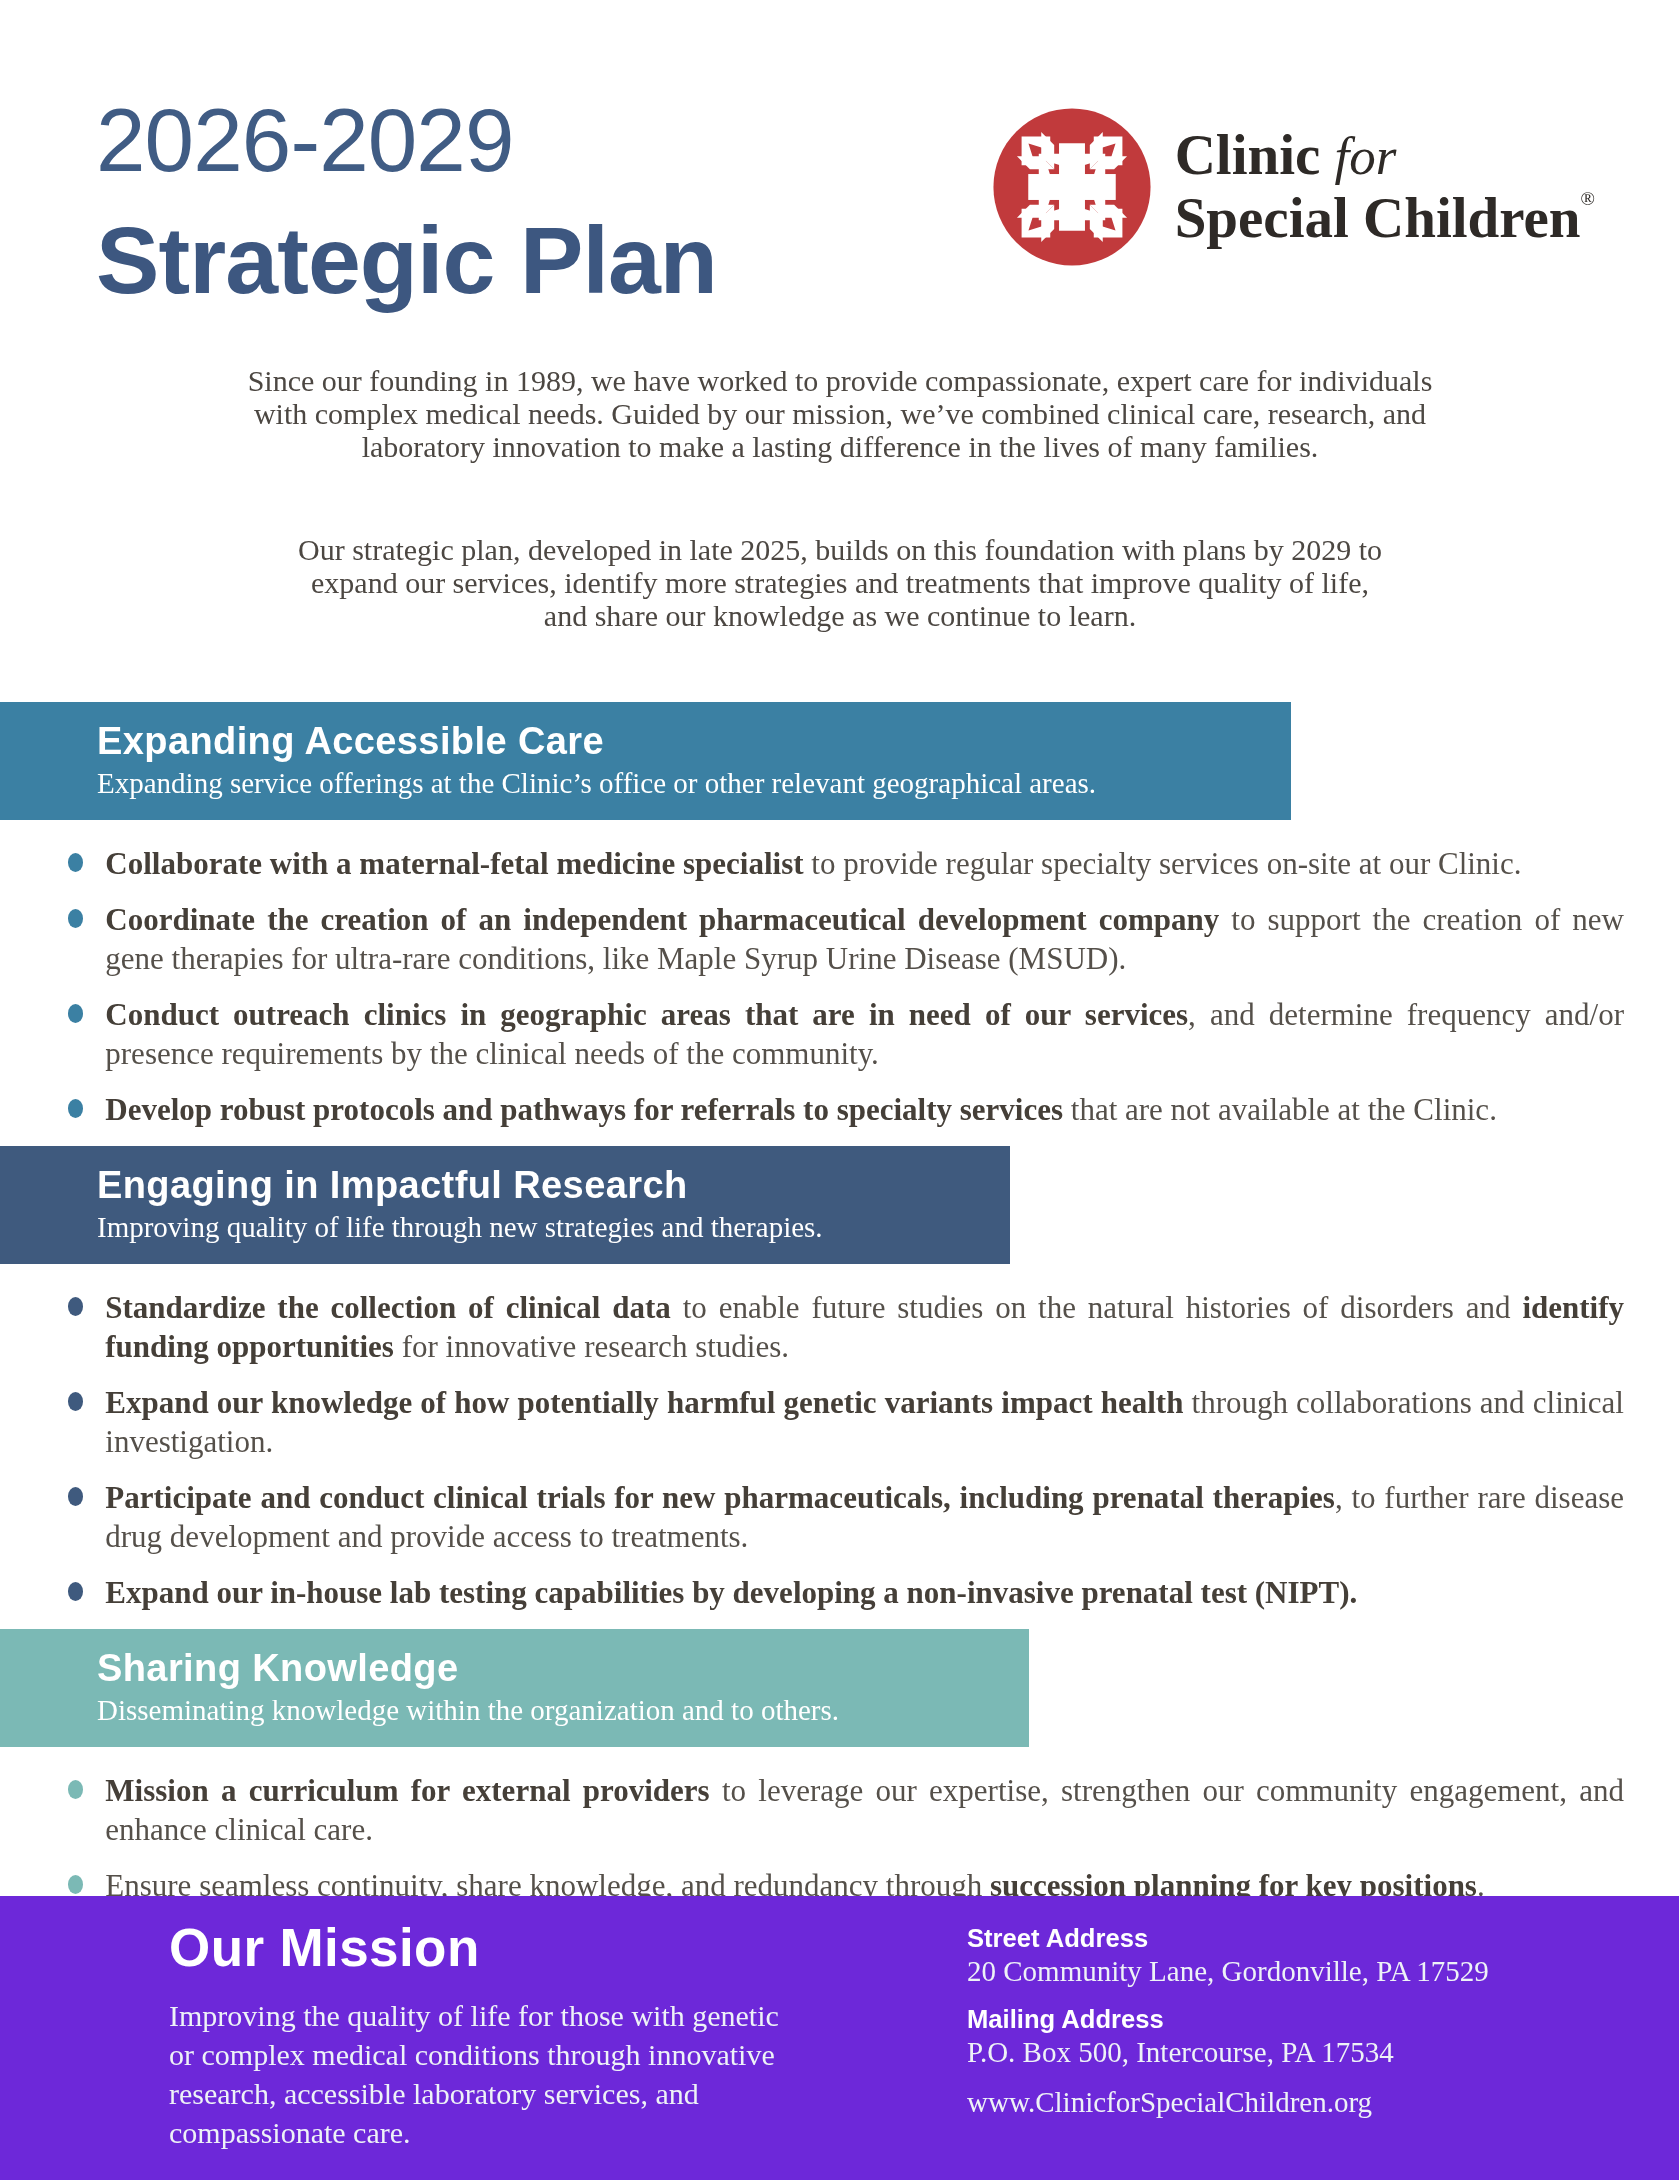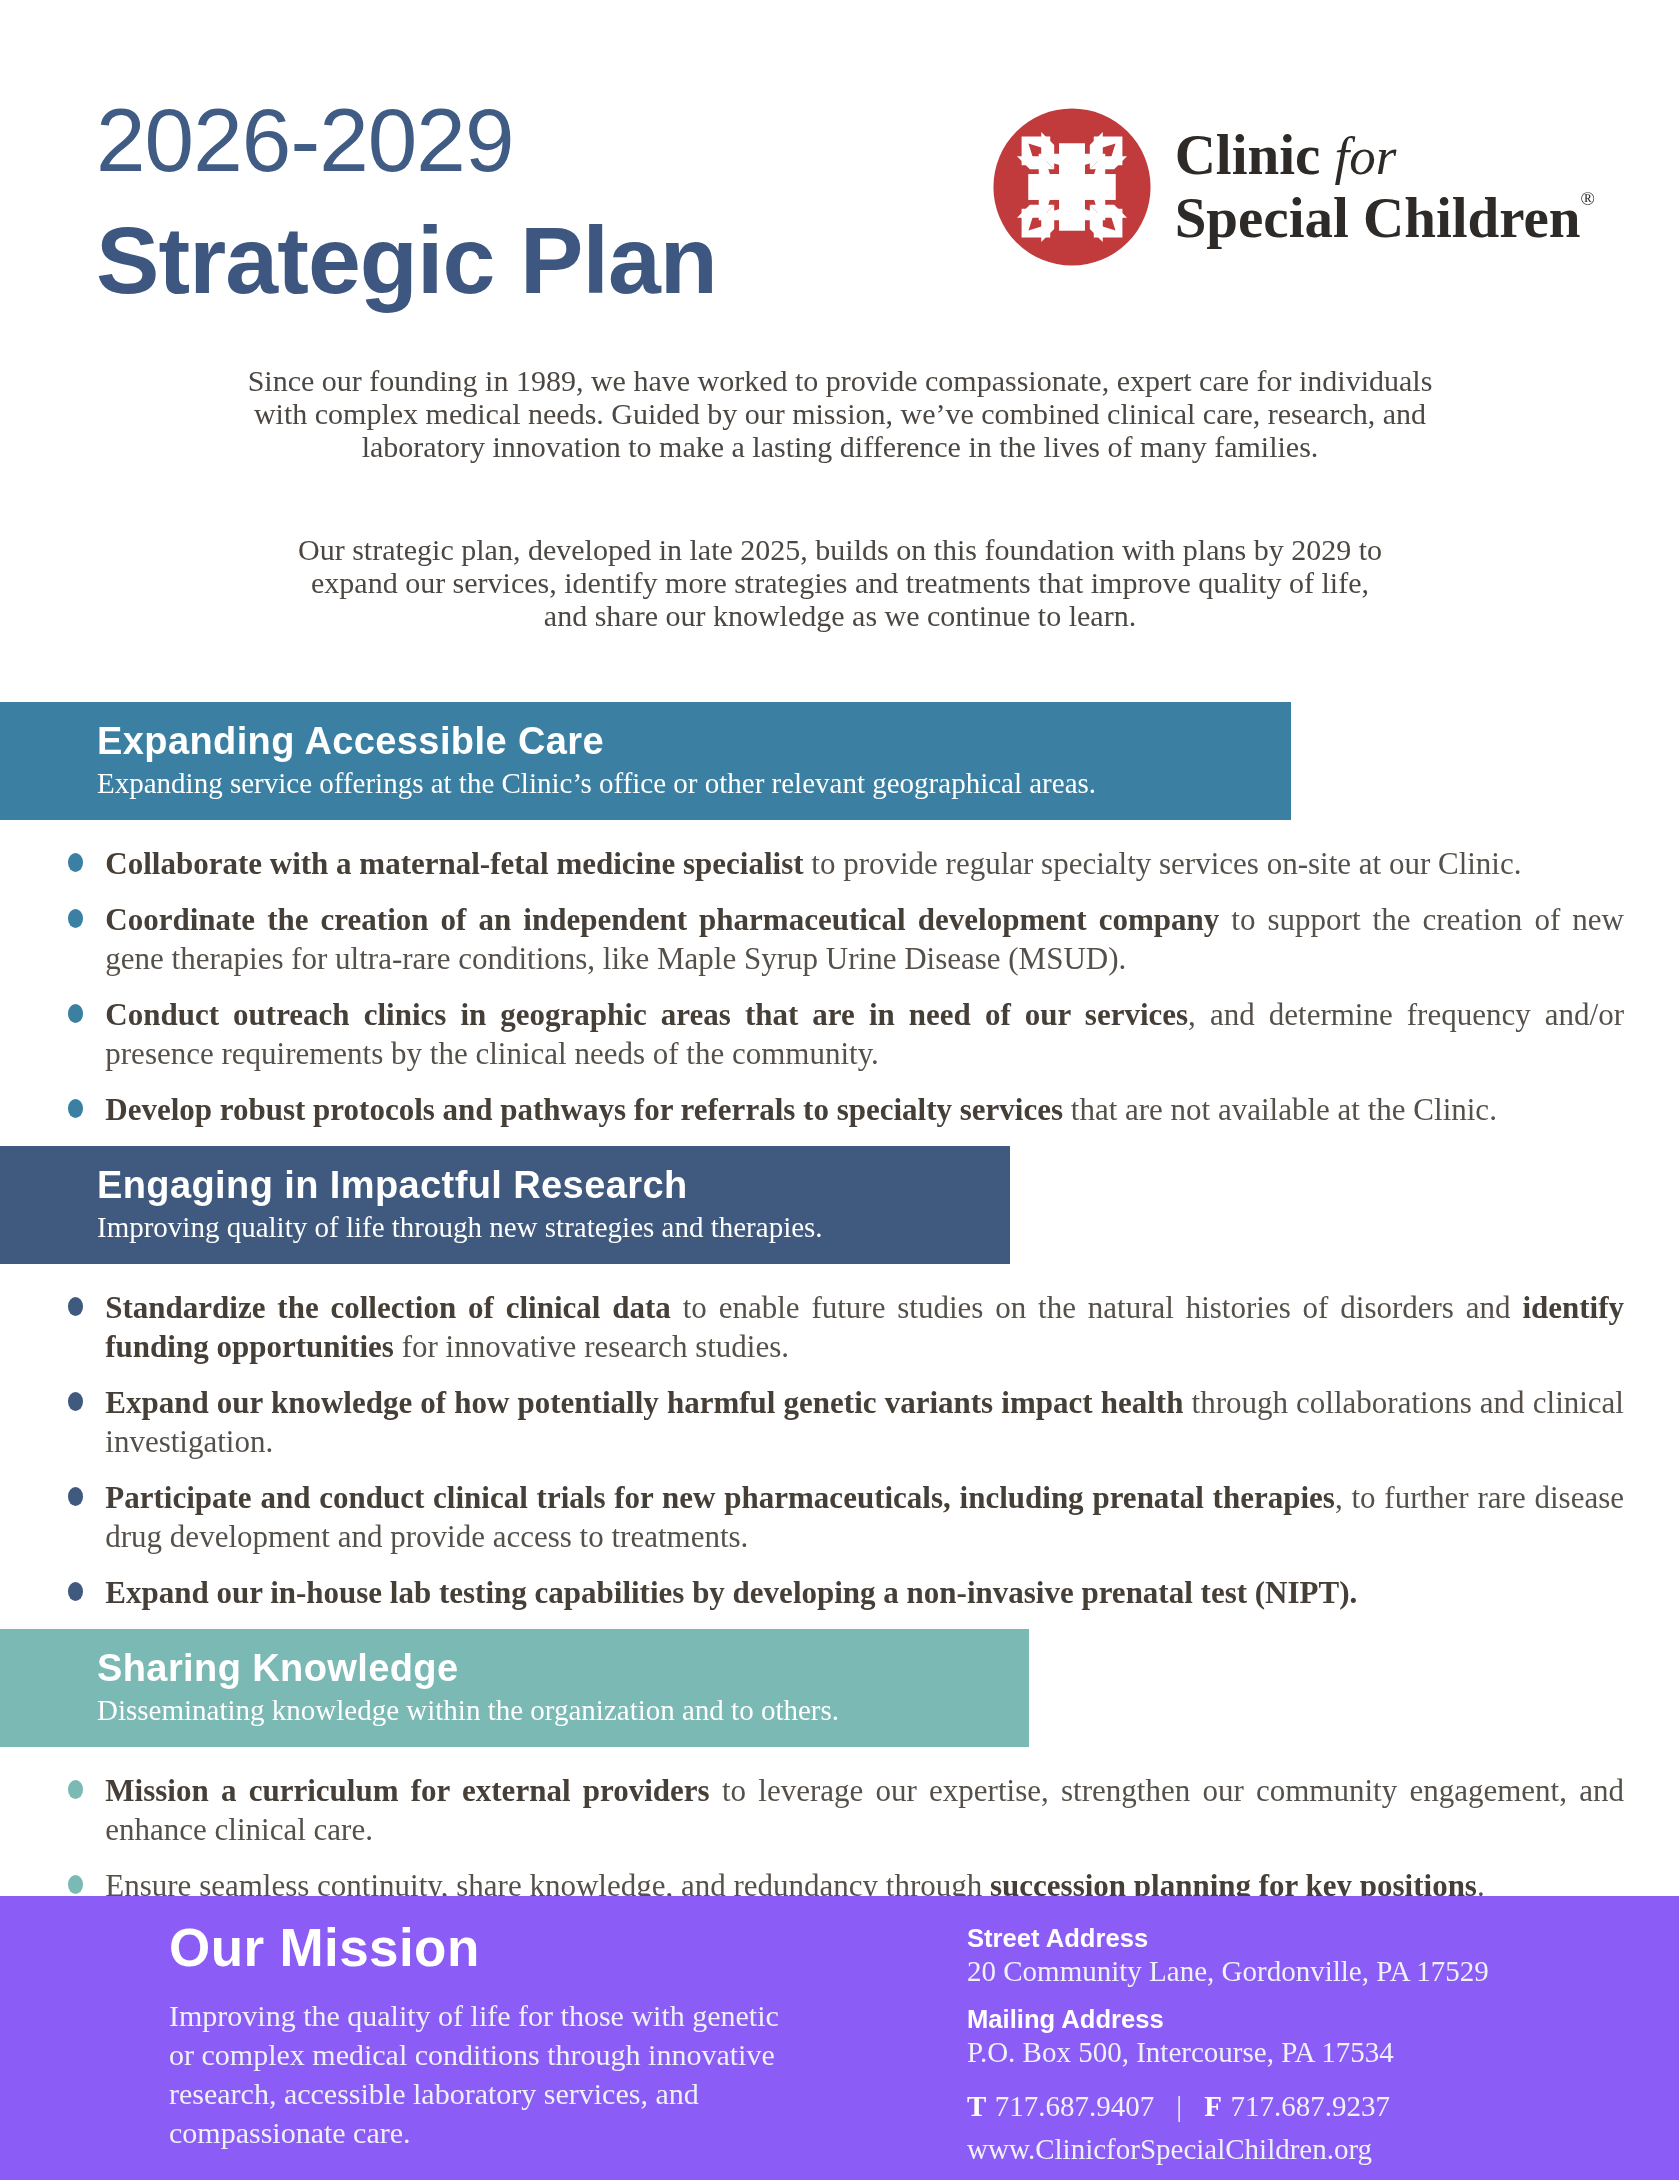--- a/index.html
+++ b/index.html
@@ -195,38 +195,35 @@
             <p class="btext"><span>Ensure seamless continuity, share knowledge, and redundancy through </span><b>succession planning for key positions</b><span>.</span></p>
           </li>
           <li class="bullet">
             <span class="dot" style="background: rgb(123, 185, 181);"></span>
             <p class="btext"><b>Implement a robust onboarding program</b><span> for new staff to equip them with the knowledge and skills needed for success.</span></p>
           </li>
         </ul>
       </section>
     </main>
 
-  <footer class="footer" id="footer" style="background: #8b5cf6;">
+  <footer class="footer" id="footer" style="background: #6d28d9;">
     <div class="mission">
       <h2>Our Mission</h2>
       <p>Improving the quality of life for those with genetic
 or complex medical conditions through innovative
 research, accessible laboratory services, and
 compassionate care.</p>
     </div>
     <div class="contact">
       <div class="contact-group">
         <div class="contact-label">Street Address</div>
         <div class="contact-value">20 Community Lane, Gordonville, PA 17529</div>
       </div>
       <div class="contact-group">
         <div class="contact-label">Mailing Address</div>
         <div class="contact-value">P.O. Box 500, Intercourse, PA 17534</div>
       </div>
-      <div class="phone-row">
-        <b>T</b><span class="num">717.687.9407</span><span class="sep">|</span><b>F</b><span class="num">717.687.9237</span>
-      </div>
       <div class="website">www.ClinicforSpecialChildren.org</div>
     </div>
   </footer>
 
 </div>
 
 
 </body></html>

